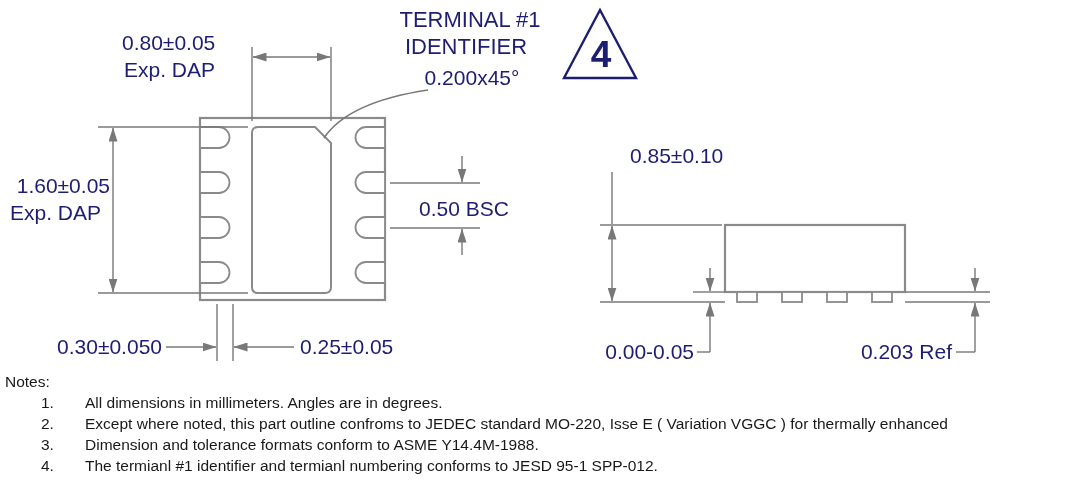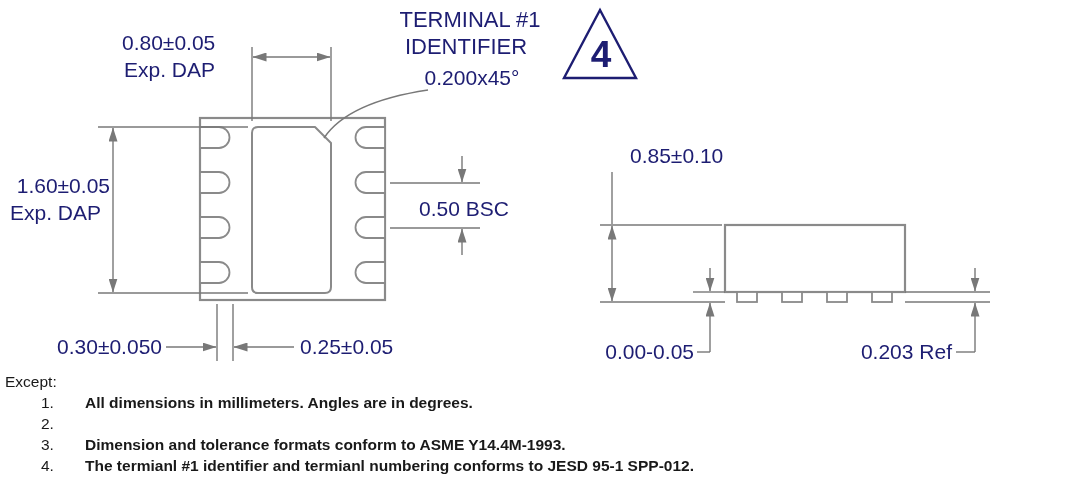--- a/index.html
+++ b/index.html
@@ -23,21 +23,21 @@
   .dim{fill:none;stroke:var(--dimline,#787878);stroke-width:1.4;}
   .arrowhead{fill:var(--dimline,#787878);}
   .flag{fill:none;stroke:var(--dim-text,#1d1d72);stroke-width:2.4;}
   .notes{
     position:absolute;left:5px;top:371px;width:1072px;
     color:var(--note-text,#191919);
     font-size:15.5px;line-height:21px;
   }
   .note-item{display:flex;}
   .note-num{flex:0 0 44px;margin-left:36px;}
-  .note-text{flex:1;font-weight:bold;}
+  .note-text{flex:1;}
 </style>
 </head>
 <body>
 
 <div class="stage">
 
 <svg width="1080" height="372" viewBox="0 0 1080 372">
   <defs>
     <marker id="arr" markerUnits="userSpaceOnUse" markerWidth="14" markerHeight="9" refX="13.5" refY="4.5" orient="auto-start-reverse">
       <path class="arrowhead" d="M0,0 L14,4.5 L0,9 Z"></path>
@@ -134,35 +134,35 @@
 
   <g>
     <line class="dim" x1="975" y1="268" x2="975" y2="291" marker-end="url(#arr)"></line>
     <line class="dim" x1="975" y1="352" x2="975" y2="303" marker-end="url(#arr)"></line>
     <line class="dim" x1="956" y1="352" x2="975" y2="352"></line>
     <text class="dimtext" text-anchor="end" x="952" y="359">0.203 Ref</text>
   </g>
 </svg>
 
 <div class="notes">
-  <div>Except:</div>
+  <div>Notes:</div>
 
   <div class="note-item">
     <span class="note-num">1.</span>
     <span class="note-text"><span>All dimensions in millimeters. Angles are in degrees.</span></span>
   </div>
 
   <div class="note-item">
     <span class="note-num">2.</span>
-    <span class="note-text"><br></span>
+    <span class="note-text"><span>Except where noted, this part outline confroms to JEDEC standard MO-220, Isse E ( Variation VGGC ) for thermally enhanced</span><br></span>
   </div>
 
   <div class="note-item">
     <span class="note-num">3.</span>
-    <span class="note-text"><span>Dimension and tolerance formats conform to ASME Y14.4M-1993.</span></span>
+    <span class="note-text"><span>Dimension and tolerance formats conform to ASME Y14.4M-1988.</span></span>
   </div>
 
   <div class="note-item">
     <span class="note-num">4.</span>
     <span class="note-text"><span>The termianl #1 identifier and termianl numbering conforms to JESD 95-1 SPP-012.</span></span>
   </div>
 </div>
 
 </div>
 

